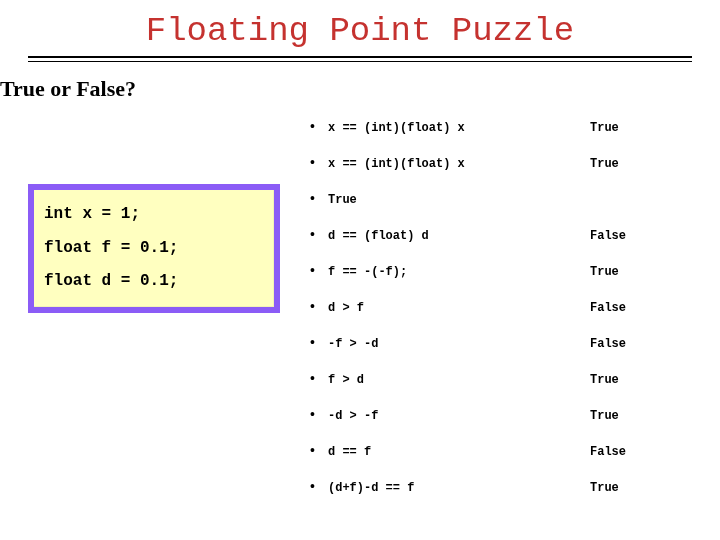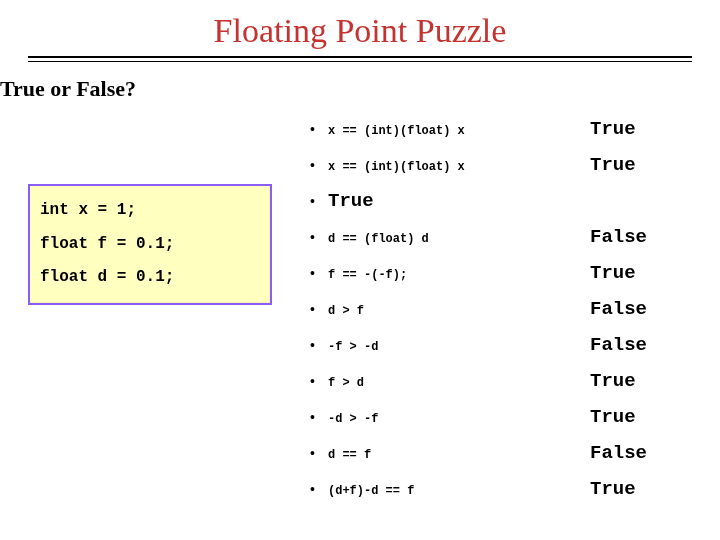--- a/index.html
+++ b/index.html
@@ -7,21 +7,21 @@
     padding: 0;
     width: 720px;
     height: 540px;
     font-family: Arial, Helvetica, sans-serif;
     background: #fff;
     position: relative;
     overflow: hidden;
   }
   .title {
     color: #c5322f;
-    font-family: Liberation Serif, serif;
+    font-family: Liberation Mono, monospace;
     font-size: 34px;
     font-weight: 400;
     text-align: center;
     margin: 12px 0 6px 0;
   }
   .rule {
     margin: 0 28px 8px 28px;
   }
   .rule-line {
     height: 2px;
@@ -40,21 +40,21 @@
   }
   .content {
     position: relative;
   }
   .decl-box {
     position: absolute;
     left: 28px;
     top: 70px;
     width: 220px;
     background: #ffffc0;
-    border: 2px solid #8b5cf6;
+    border: 6px solid #8b5cf6;
     padding: 8px 10px 8px 10px;
     box-shadow: inset -1px -1px 0 rgba(0,0,0,0.05);
   }
   .code {
     font-family: "Courier New", Courier, monospace;
     font-size: 16px;
     font-weight: bold;
     line-height: 2.1;
     white-space: pre;
   }
@@ -78,21 +78,21 @@
   }
   .expr {
     font-family: "Courier New", Courier, monospace;
     font-size: 12px;
     font-weight: bold;
     flex: 0 0 262px;
     white-space: pre;
   }
   .ans {
     font-family: "Courier New", Courier, monospace;
-    font-size: 19px;
+    font-size: 12px;
     font-weight: bold;
     text-align: right;
   }
 </style>
 </head>
 <body>
 
 <div class="title">Floating Point Puzzle</div>
 
 <div class="rule">

